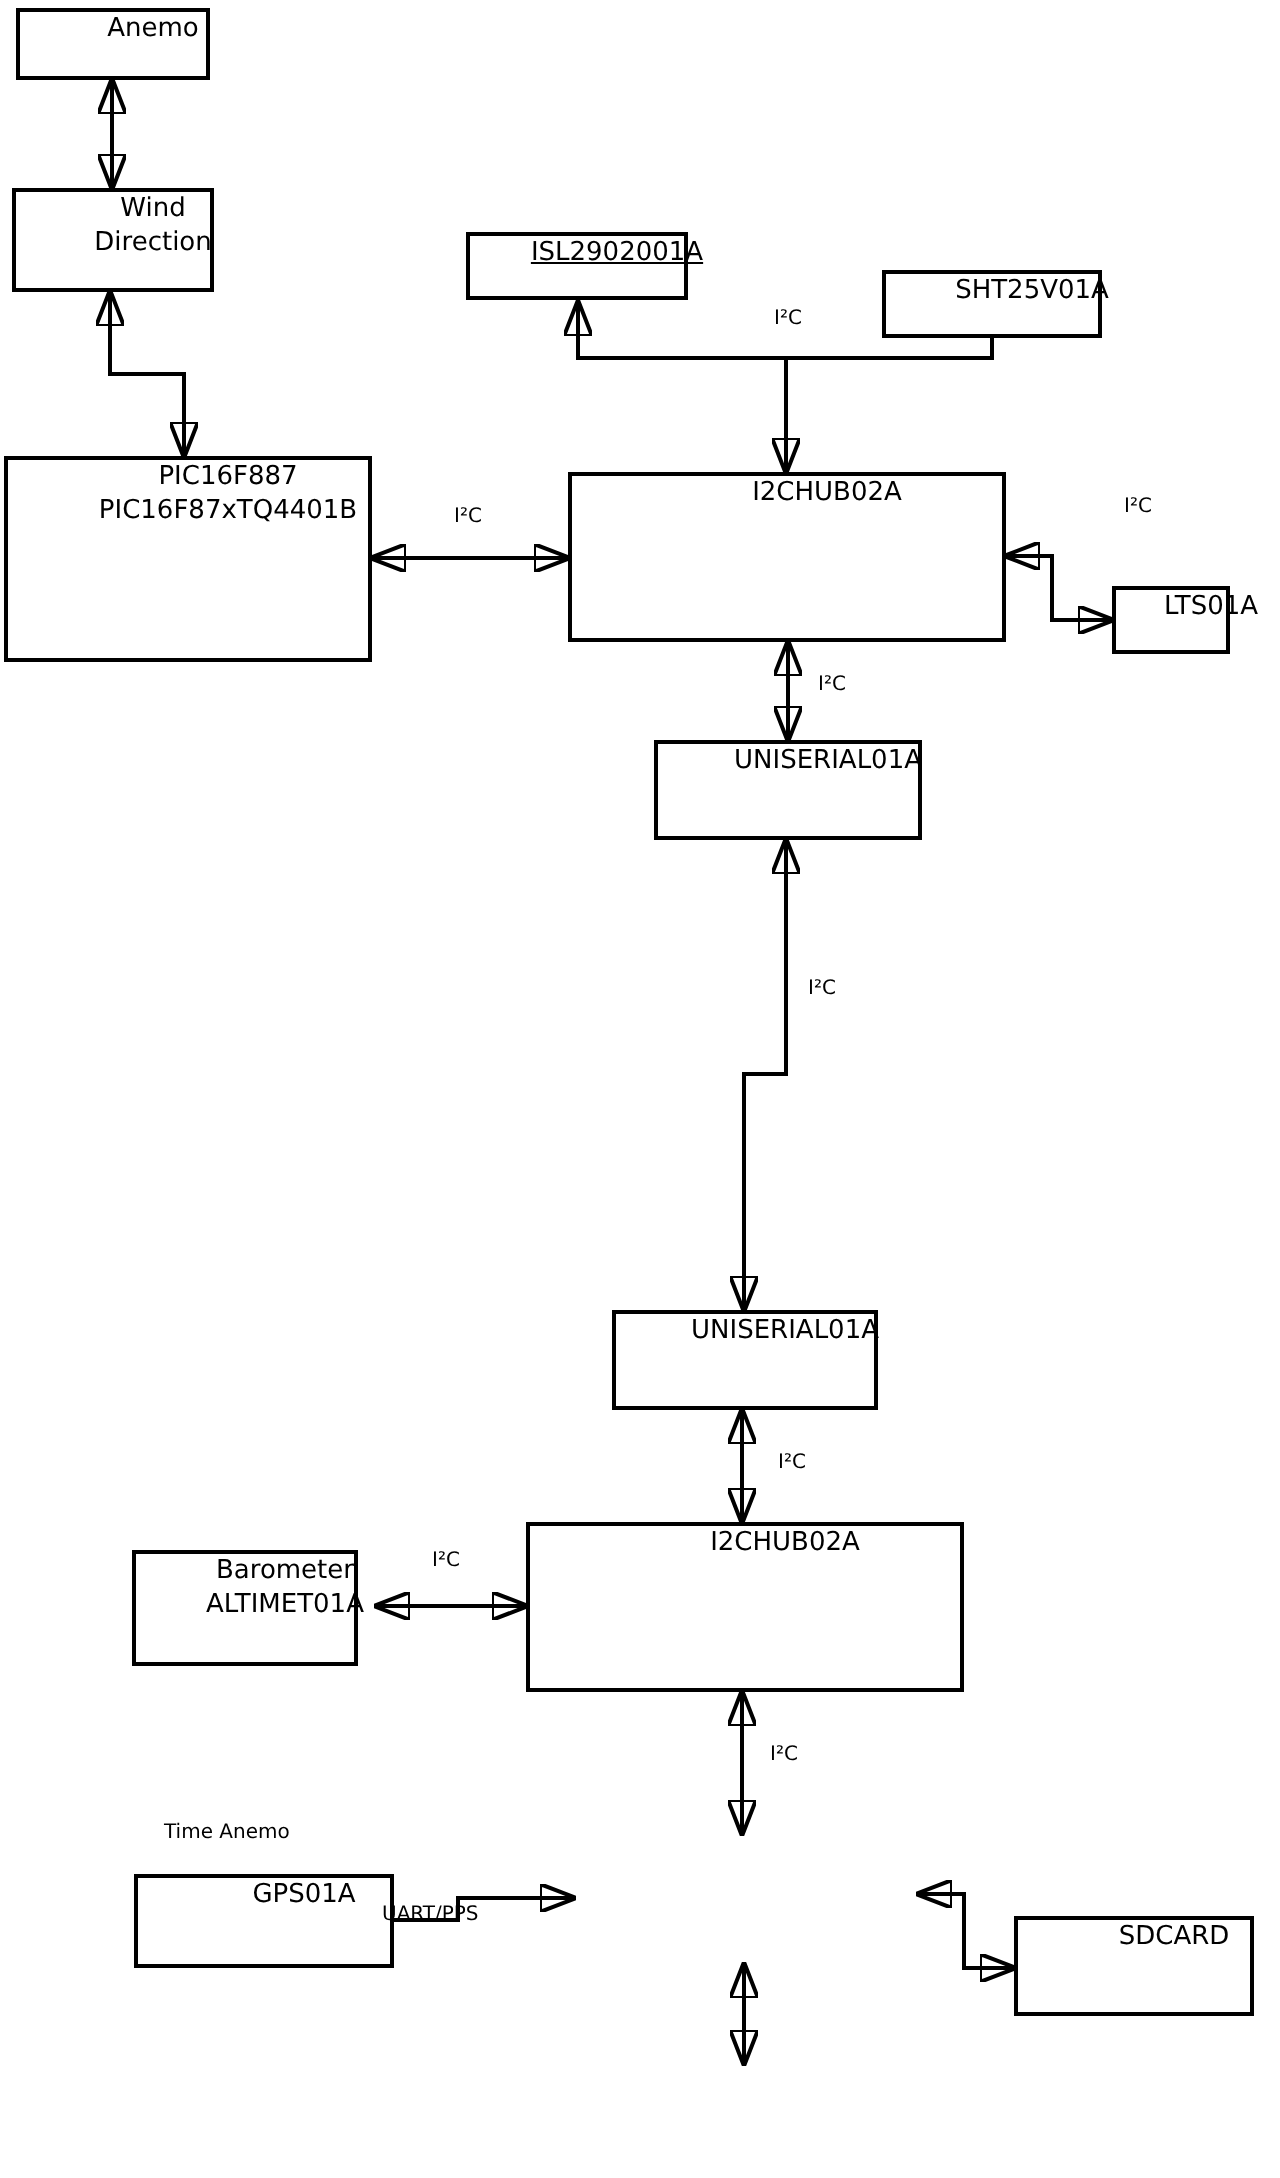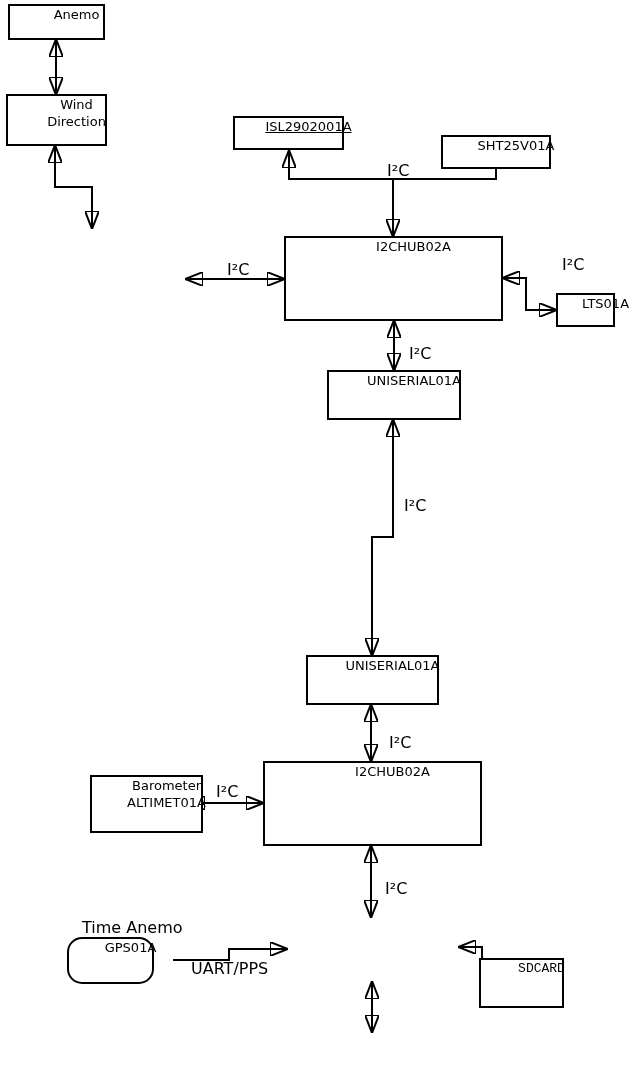--- a/index.html
+++ b/index.html
@@ -34,24 +34,23 @@
     align-items: center;
     justify-content: flex-start;
     text-align: center;
     font-size: 13px;
     line-height: 17px;
     white-space: nowrap;
     padding-left: 40px;
   }
   .lbl {
     position: absolute;
-    font-size: 16px;
+    font-size: 10px;
     line-height: 15px;
     white-space: nowrap;
-    margin-top: 11px;
   }
 </style>
 </head>
 <body>
 
 <div class="canvas">
 
   <svg class="wires" viewBox="0 0 640 1089">
     <defs>
       <marker id="ah" markerUnits="userSpaceOnUse" markerWidth="18" markerHeight="14" refX="17" refY="7" orient="auto">
@@ -80,20 +79,24 @@
 
   <div class="node" style="left:8px; top:4px; width:97px; height:36px;">
     <span>Anemo</span>
   </div>
 
   <div class="node" style="left:6px; top:94px; width:101px; height:52px;">
     <span>Wind</span>
     <span>Direction</span>
   </div>
 
+  <div class="node" style="left:2px; top:228px; width:184px; height:103px;">
+    <span>PIC16F887</span>
+    <span>PIC16F87xTQ4401B</span>
+  </div>
 
   <div class="node" style="left:233px; top:116px; width:111px; height:34px;text-decoration:underline;">
     <span>ISL2902001A</span>
   </div>
 
   <div class="node" style="left:441px; top:116px; width:110px; height:34px;margin-top:19px;">
     <span>SHT25V01A</span>
   </div>
 
   <div class="node" style="left:284px; top:236px; width:219px; height:85px;">
@@ -109,31 +112,31 @@
   </div>
 
   <div class="node" style="left:306px; top:655px; width:133px; height:50px;">
     <span>UNISERIAL01A</span>
   </div>
 
   <div class="node" style="left:263px; top:761px; width:219px; height:85px;">
     <span>I2CHUB02A</span>
   </div>
 
-  <div class="node" style="left:90px; top:775px; width:113px; height:58px;">
+  <div class="node" style="left:66px; top:775px; width:113px; height:58px;">
     <span>Barometer</span>
     <span>ALTIMET01A</span>
   </div>
 
-  <div class="node" style="left:67px; top:937px; width:87px; height:47px;border-radius:15px;">
+  <div class="node" style="left:67px; top:937px; width:130px; height:47px;">
     <span>GPS01A</span>
   </div>
 
 
-  <div class="node" style="left:479px; top:958px; width:85px; height:50px;font-family:Liberation Mono, monospace;">
+  <div class="node" style="left:507px; top:958px; width:120px; height:50px;">
     <span>SDCARD</span>
   </div>
 
 
   <span class="lbl" style="left:387px; top:152px;">I²C</span>
   <span class="lbl" style="left:227px; top:251px;">I²C</span>
   <span class="lbl" style="left:562px; top:246px;">I²C</span>
   <span class="lbl" style="left:409px; top:335px;">I²C</span>
   <span class="lbl" style="left:404px; top:487px;">I²C</span>
   <span class="lbl" style="left:389px; top:724px;">I²C</span>

